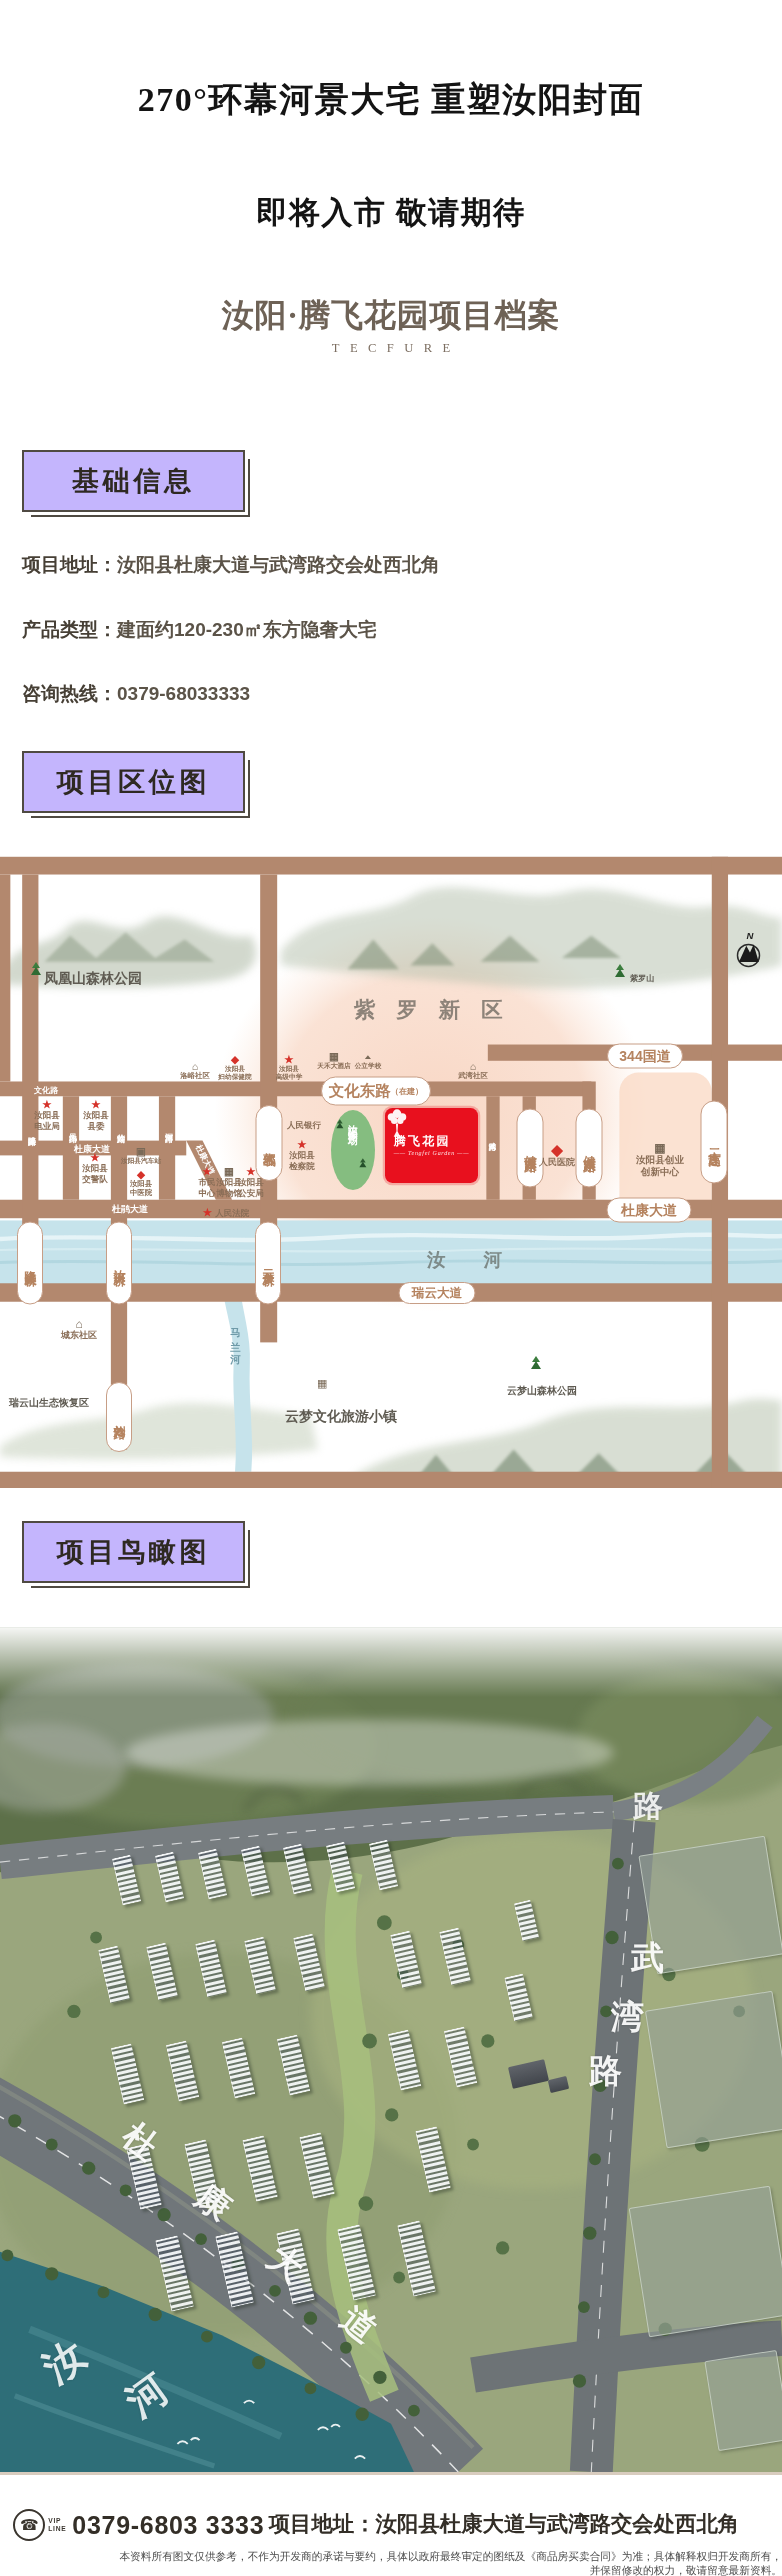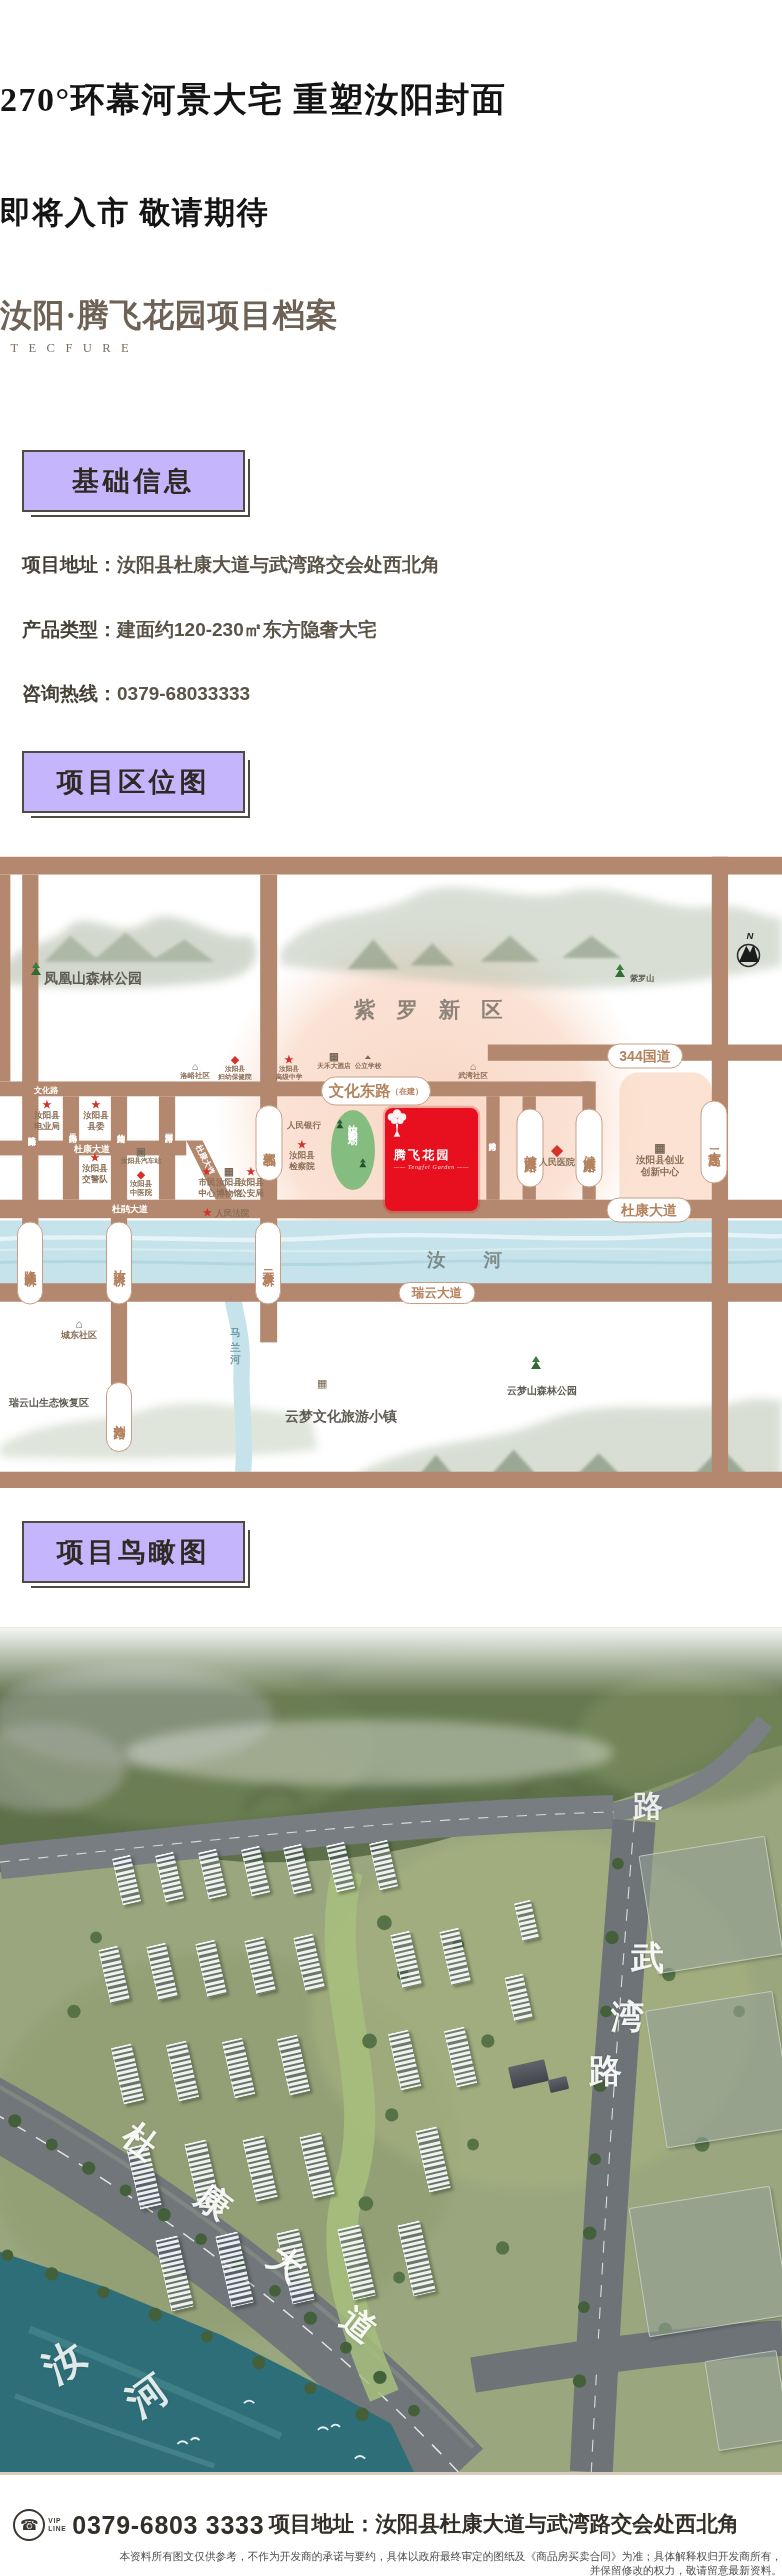--- a/index.html
+++ b/index.html
@@ -1,19 +1,19 @@
 <!DOCTYPE html>
 <html style="font-size:12px"><head>
 <meta charset="utf-8">
 <style>
   html,body{margin:0;padding:0;background:#ffffff}
   body{width:782px;height:2576px;position:relative;overflow:hidden;
        font-family:"Liberation Sans","DejaVu Sans",sans-serif;color:#3c362e}
   .abs{position:absolute}
-  .ctrx{left:0;right:0;}
+  .ctrx{left:0;right:0;text-align:center}
   
   .t1{top:80px;font:700 34px/1.2 "Liberation Serif","DejaVu Serif",serif;color:#141414;letter-spacing:1.5px}
   .t2{top:194px;font:700 31px/1.2 "Liberation Serif","DejaVu Serif",serif;color:#141414;letter-spacing:1.5px}
   .t3{top:296px;font:600 32px/1.2 "Liberation Serif","DejaVu Serif",serif;color:#6e6256;letter-spacing:0.7px}
   .t4{top:341px;font:400 12.6px/1.2 "Liberation Serif","DejaVu Serif",serif;color:#7c6e61;letter-spacing:10.4px;text-indent:10.4px}
   
   .hbox{left:22px;width:219px;height:58px;background:#c4b5fd;border:2.2px solid #4f4a42;
         display:flex;align-items:center;justify-content:center}
   .hbox:after{content:"";position:absolute;left:7.4px;top:7.4px;right:-6.7px;bottom:-6.7px;
         border-right:2.2px solid #4f4a42;border-bottom:2.2px solid #4f4a42;pointer-events:none}
@@ -39,21 +39,21 @@
   .area{position:absolute;color:#5f5b52;font-weight:600;white-space:nowrap}
   .tree{position:absolute;width:9px;height:15px}
   .tree:before{content:"";position:absolute;left:50%;top:0;transform:translateX(-50%);
       border:4.4px solid transparent;border-top:0;border-bottom:6.7px solid #3c7d3e}
   .tree:after{content:"";position:absolute;left:50%;top:5.2px;transform:translateX(-50%);
       border:5.2px solid transparent;border-top:0;border-bottom:8.1px solid #2f6b33}
   .tree.dk:before{border-bottom-color:#2e5d31}.tree.dk:after{border-bottom-color:#24512a}
   #plaza{position:absolute;left:331px;top:285px;width:44px;height:80px;border-radius:50%;background:#85bd80}
   #plaza .ptxt{position:absolute;left:50%;top:7.4px;transform:translateX(-50%);writing-mode:vertical-rl;
       color:#fff;font:700 9.6px/1 "Liberation Sans",sans-serif;letter-spacing:2.2px}
-  #proj{position:absolute;left:385px;top:283px;width:93px;height:103px;border-radius:7.4px;background:#e8101e;
+  #proj{position:absolute;left:385px;top:283px;width:93px;height:75px;border-radius:7.4px;background:#e8101e;
       box-shadow:0 0 0 2.2px rgba(232,16,30,.25);display:flex;align-items:center;justify-content:center;gap:5.2px}
   #proj .nm{color:#fff;font:700 12px/1.3 "Liberation Serif","DejaVu Serif",serif;letter-spacing:2.2px}
   #proj .sub{color:#fff;opacity:.9;font:italic 400 6px/1.4 "Liberation Serif",serif;letter-spacing:0.7px;text-align:center}
   
   #aerial{top:1627px;left:0;width:782px;height:845px;overflow:hidden;background:#9aa67d}
   .bld{position:absolute;transform:rotate(-13deg);border-radius:0.7px;
       background:repeating-linear-gradient(180deg, rgba(62,74,86,.5) 0 2.2px, rgba(246,249,251,.92) 2.2px 5.2px);
       border-top:2.2px solid #f4f6f7;border-left:1.5px solid rgba(255,255,255,.85);
       box-shadow:2.2px 3px 3px rgba(35,45,35,.38)}
   .blk{position:absolute;transform:rotate(-9deg);background:rgba(148,160,150,.62);

